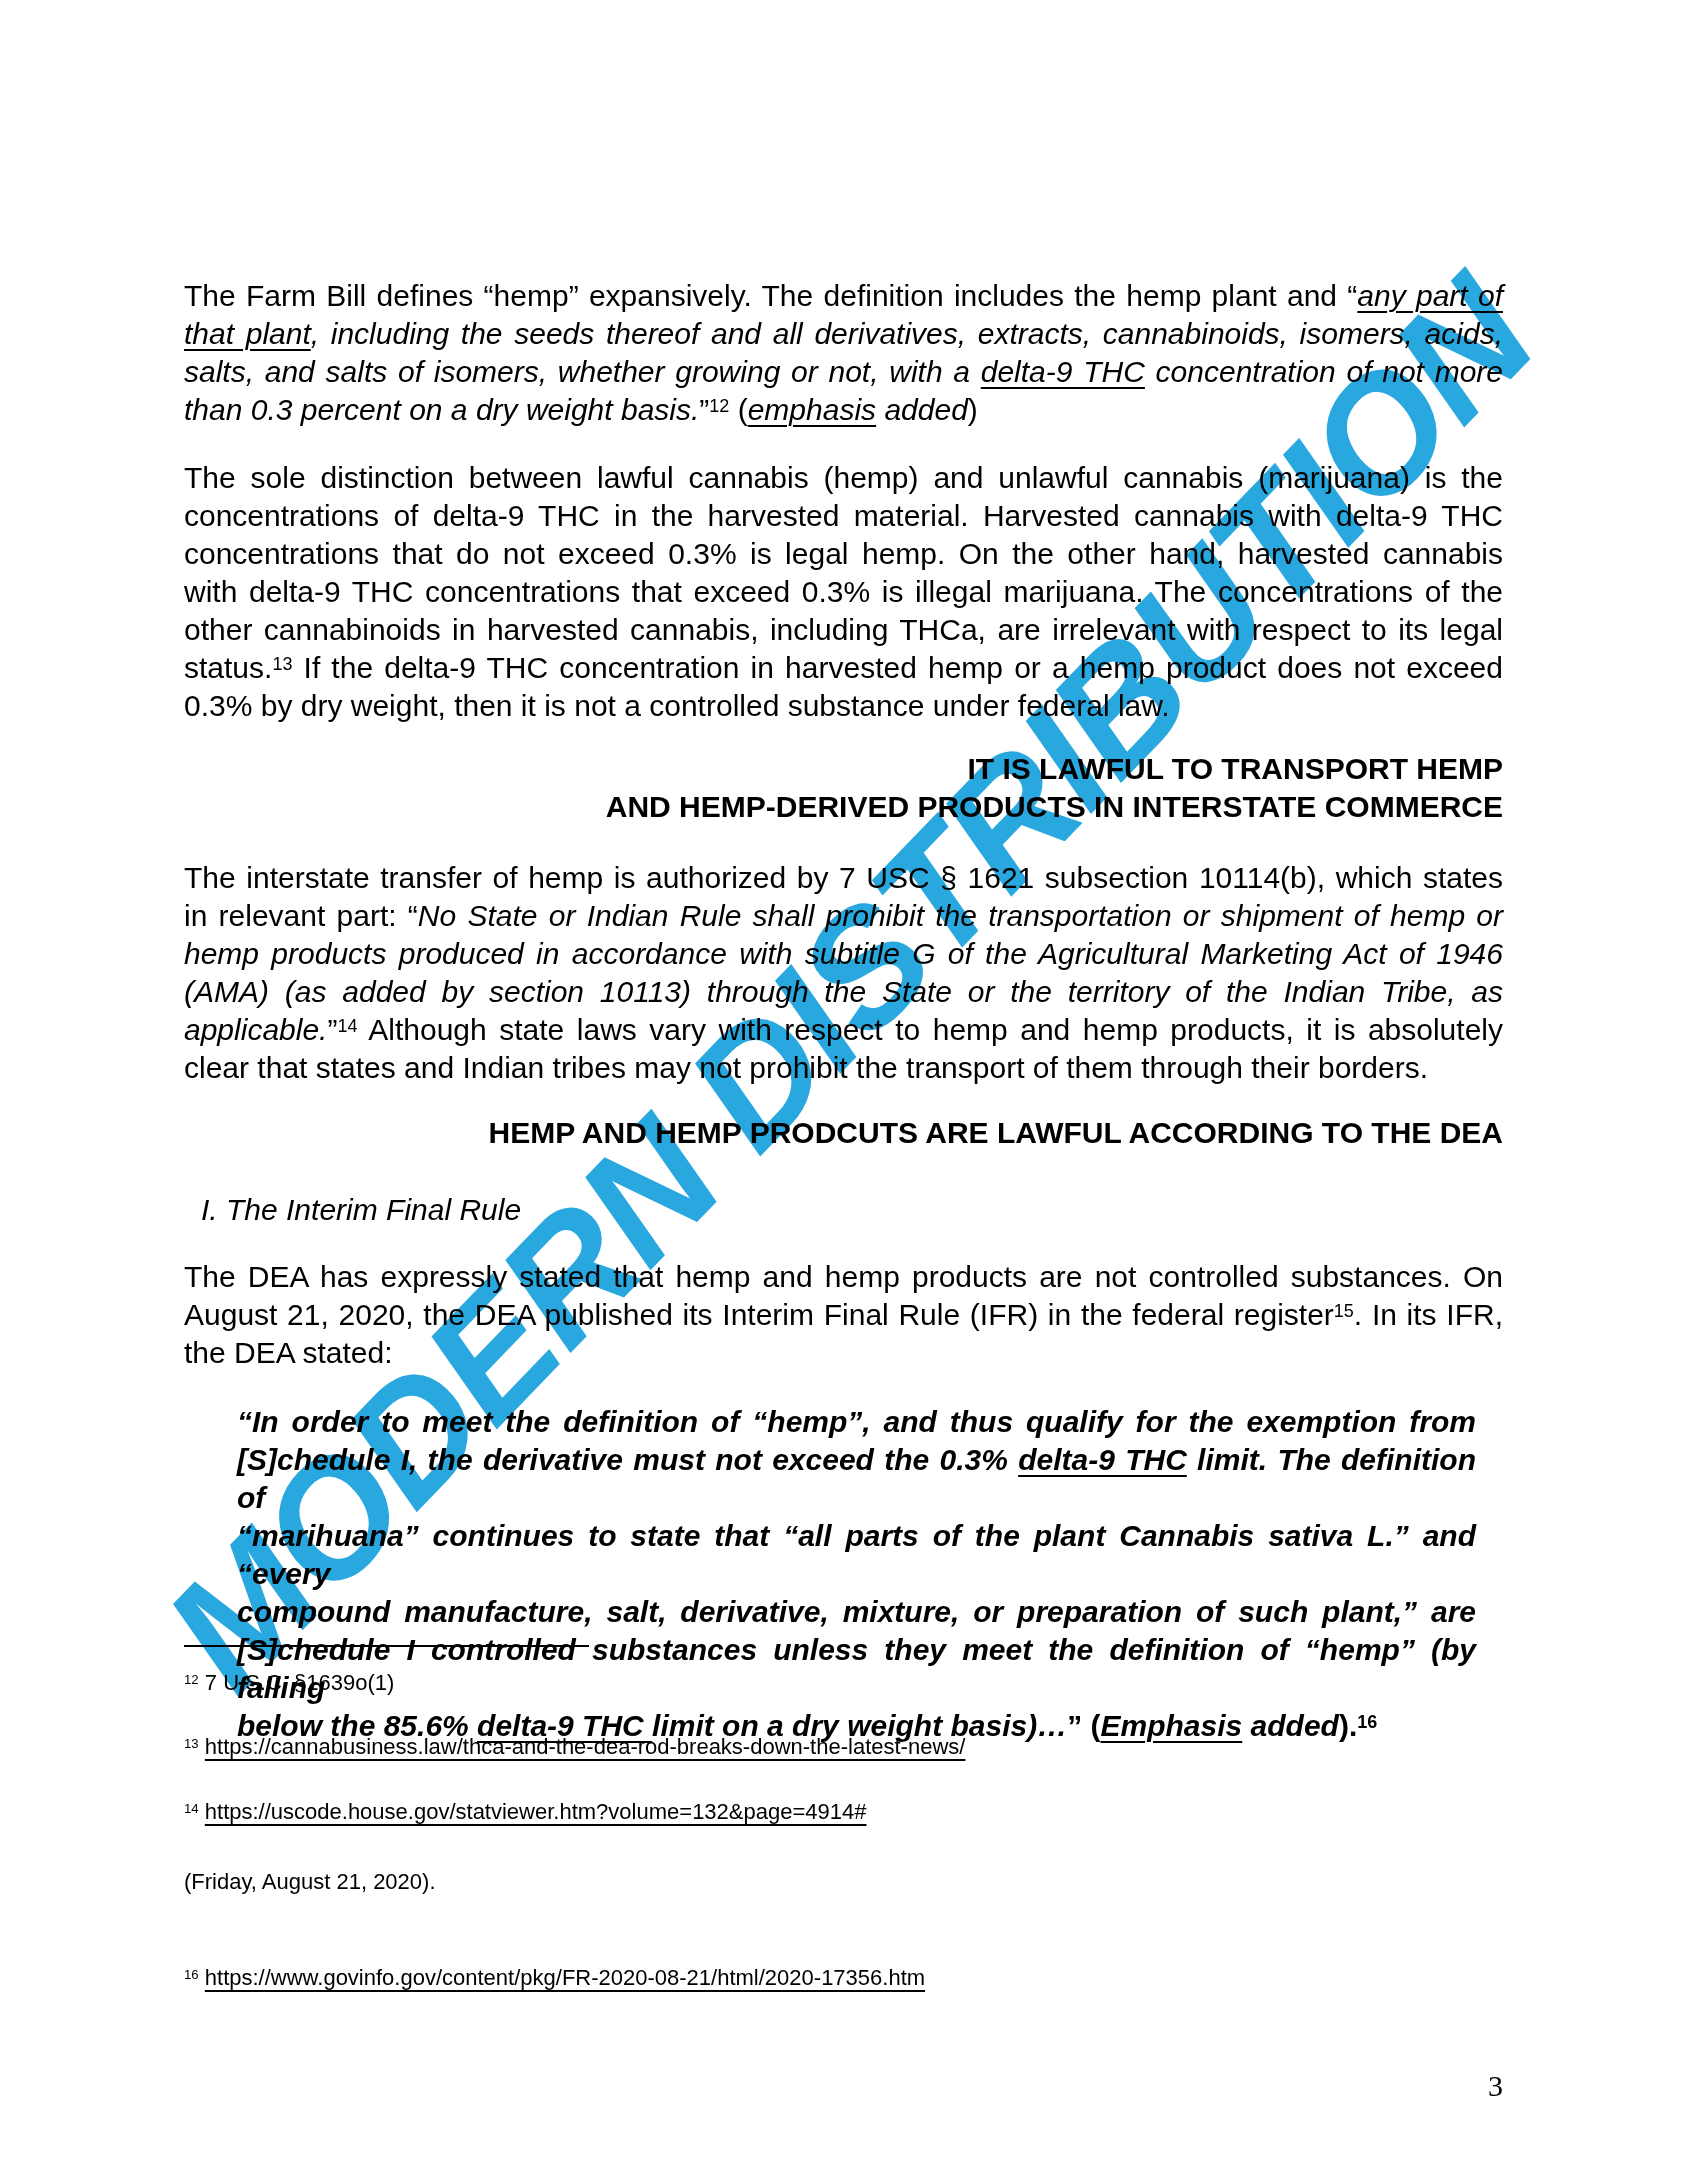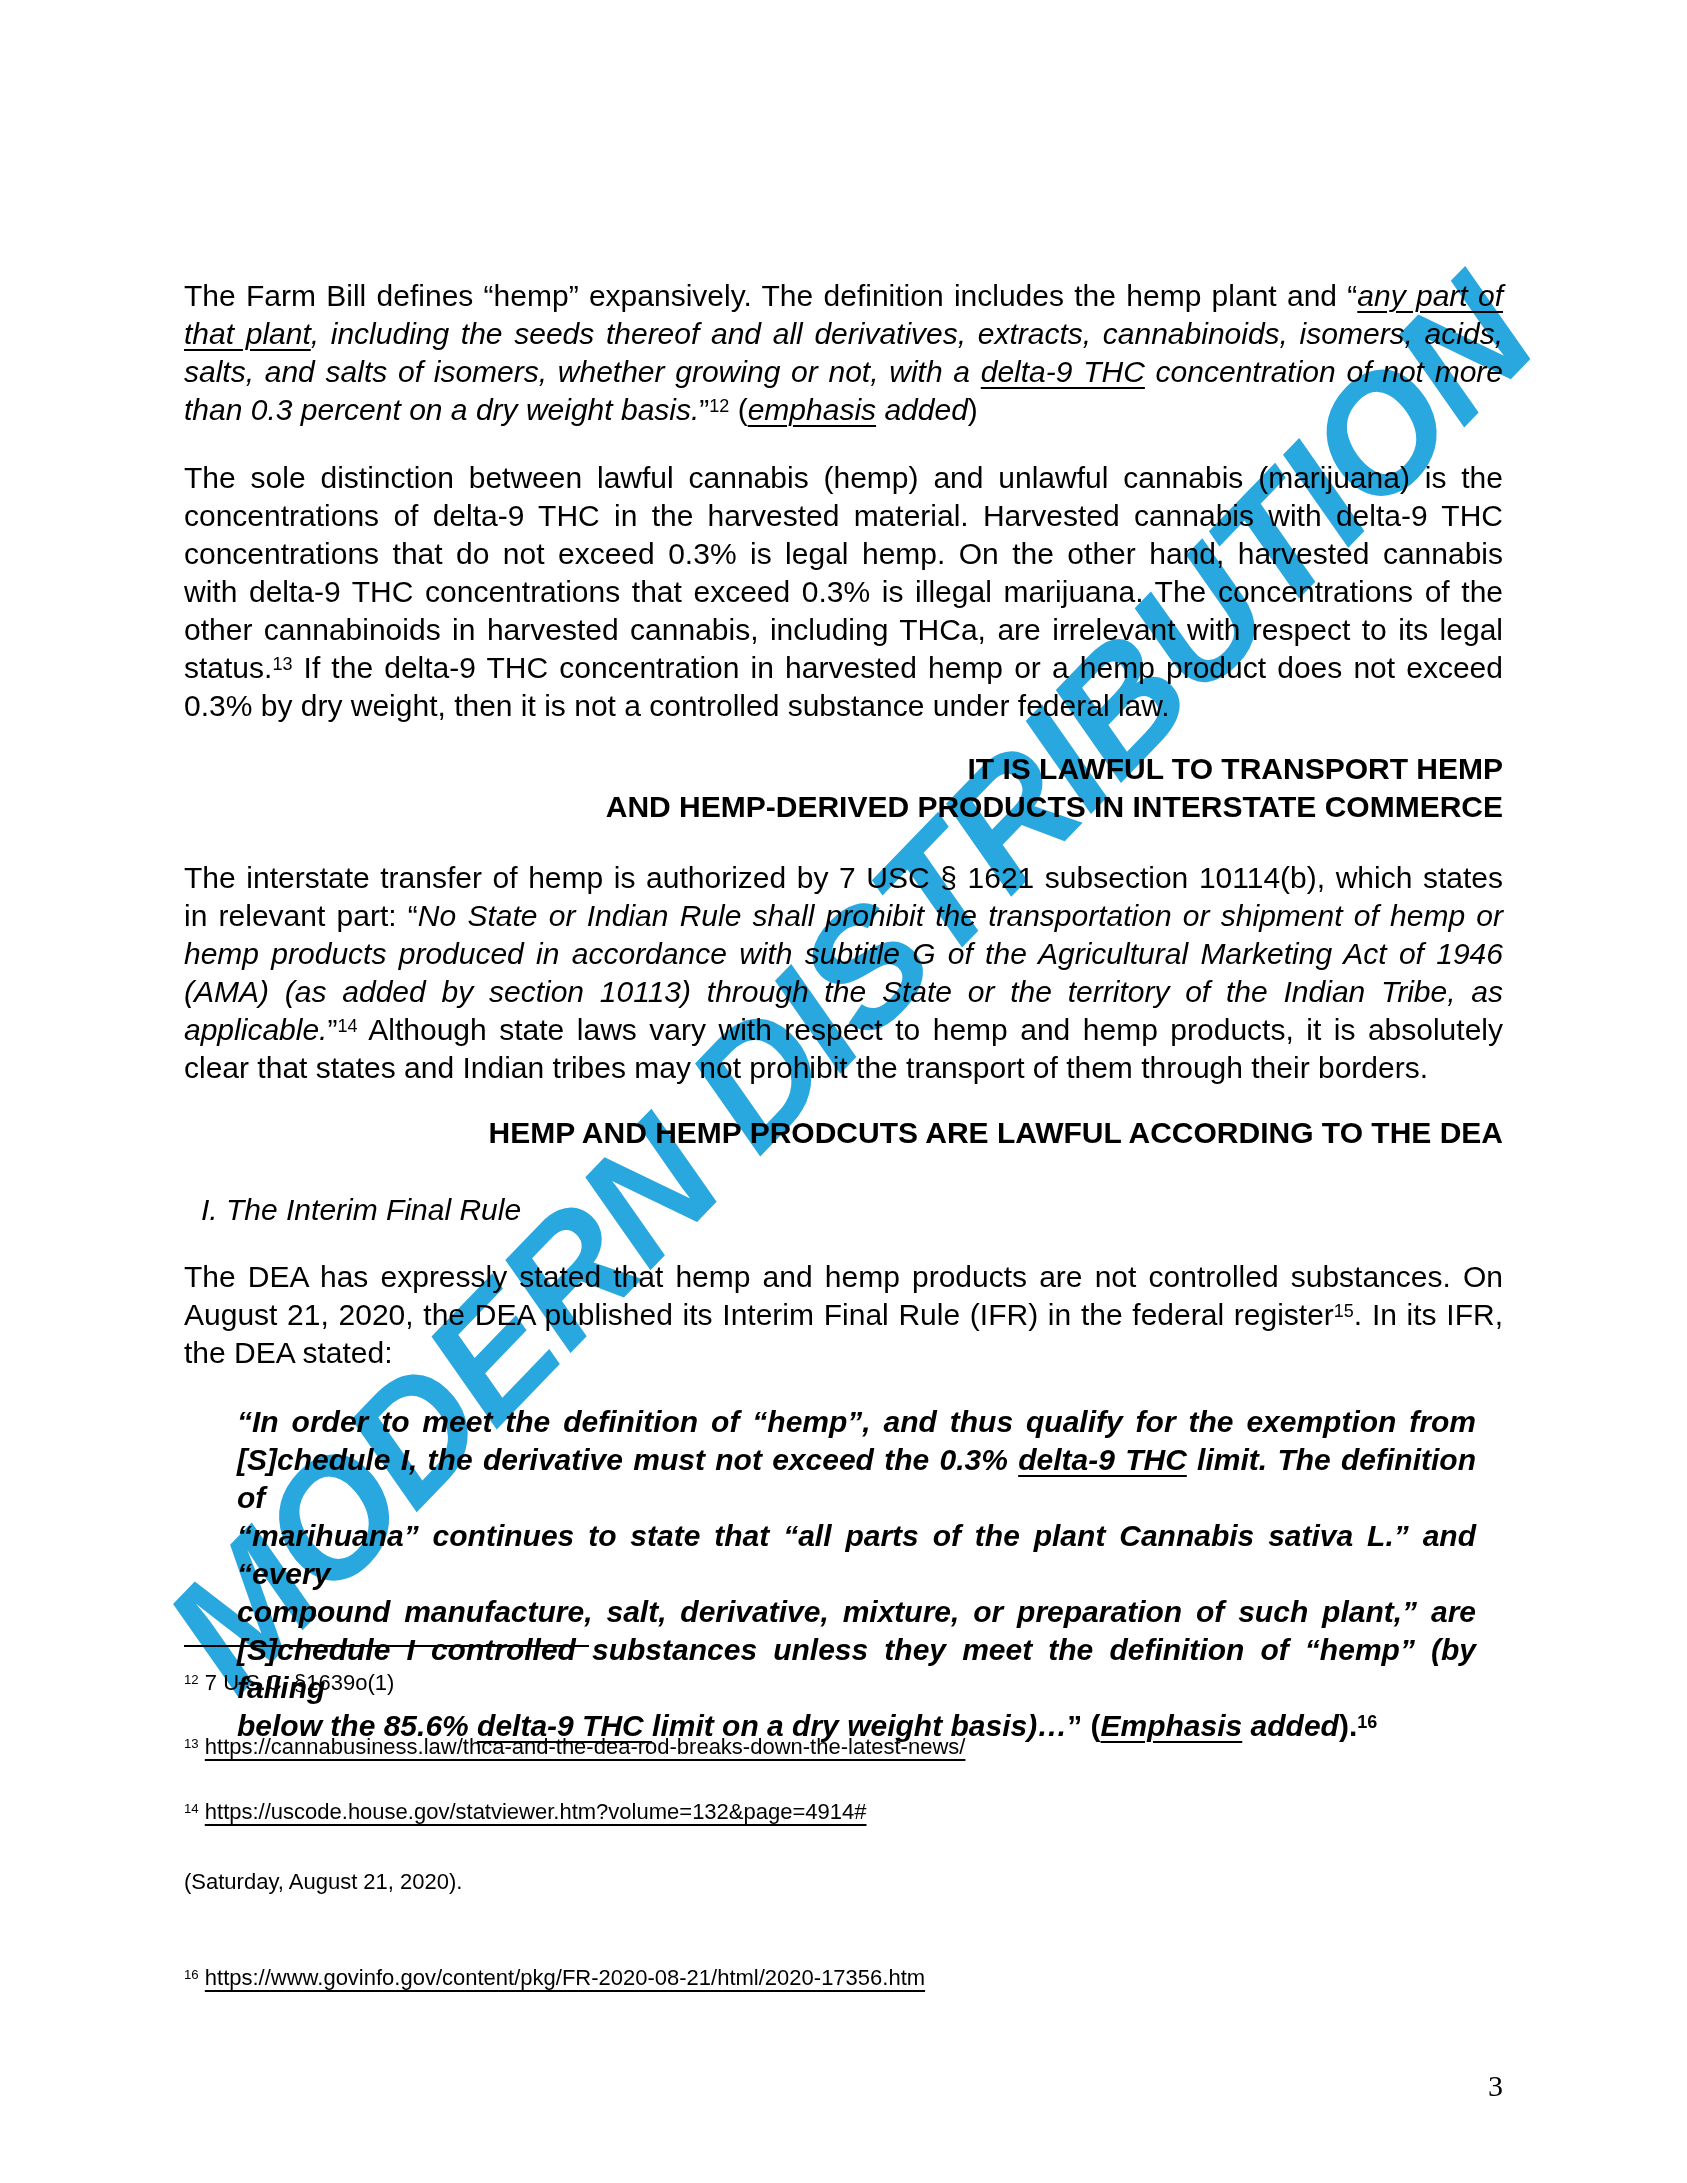--- a/index.html
+++ b/index.html
@@ -96,21 +96,21 @@
   <div class="blk fn" style="top:1657px">
       <div class="line"><span class="sp">12</span><span> 7 U.S.C. §1639o(1)</span></div>
     </div>
   <div class="blk fn" style="top:1721px">
       <div class="line"><span class="sp">13</span><span> </span><span class="un">https://cannabusiness.law/thca-and-the-dea-rod-breaks-down-the-latest-news/</span></div>
     </div>
   <div class="blk fn" style="top:1786px">
       <div class="line"><span class="sp">14</span><span> </span><span class="un">https://uscode.house.gov/statviewer.htm?volume=132&amp;page=4914#</span></div>
     </div>
   <div class="blk fn" style="top:1856px">
-      <div class="line"><span>(Saturday, August 21, 2020).</span></div>
+      <div class="line"><span>(Friday, August 21, 2020).</span></div>
     </div>
   <div class="blk fn" style="top:1952px">
       <div class="line"><span class="sp">16</span><span> </span><span class="un">https://www.govinfo.gov/content/pkg/FR-2020-08-21/html/2020-17356.htm</span></div>
     </div>
 
   <div class="pagenum">3</div>
 
 </div>
 
 

